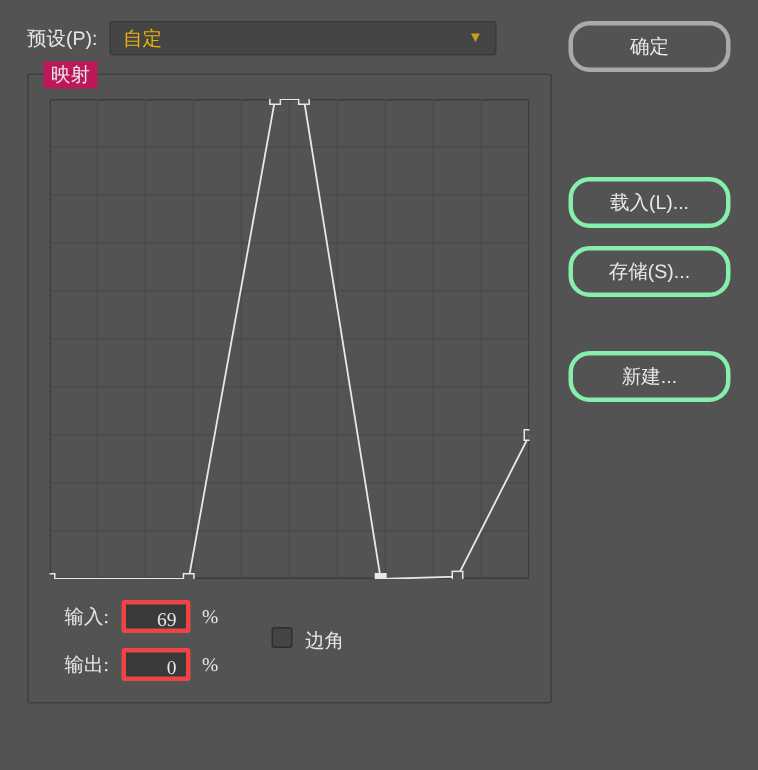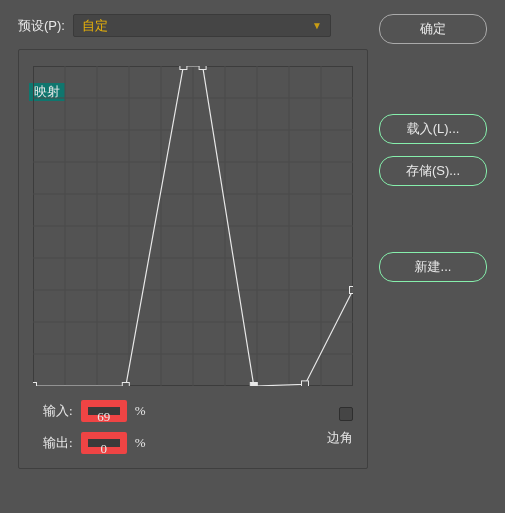--- a/index.html
+++ b/index.html
@@ -53,51 +53,50 @@
     position: absolute;
     top: 14px;
     right: 18px;
     width: 108px;
     display: flex;
     flex-direction: column;
     gap: 12px;
   }
   .btn {
     height: 28px;
-    border: 1px solid #86efac;
+    border: 3px solid #86efac;
     border-radius: 14px;
     background: transparent;
     color: #e8e8e8;
     display: flex;
     align-items: center;
     justify-content: center;
     cursor: pointer;
     user-select: none;
   }
   .btn.primary { border-color: #aaa; }
   .gap-lg { margin-top: 58px; }
-  .gap-md { margin-top: 54px; }
+  .gap-md { margin-top: 24px; }
   
   .group {
     position: relative;
     width: 350px;
     border: 1px solid #3f3f3f;
     border-radius: 2px;
     box-sizing: border-box;
     padding: 16px 14px 14px 14px;
     margin-top: 6px;
   }
   .group-title {
     position: absolute;
     top: -9px;
     left: 10px;
-    background: #0f766e;
+    background: #be185d;
     padding: 0 5px;
     font-size: 13px;
-    margin-top: 42px;
   }
   
   .curve-box {
     position: relative;
     width: 320px;
     height: 320px;
     margin: 0 auto 14px auto;
   }
   .curve-box svg { display: block; }
   
@@ -108,37 +107,36 @@
     grid-column-gap: 8px;
     align-items: center;
     padding-left: 10px;
     font-family: Liberation Serif, serif;
   }
   .io-label { text-align: right; }
   .io-input {
     width: 46px;
     height: 22px;
     background: #3a3a3a;
-    border: 7px solid #ef4444;
+    border: 3px solid #ef4444;
     border-radius: 2px;
     color: #e8e8e8;
-    text-align: center;
+    text-align: right;
     padding: 0 6px;
     box-sizing: border-box;
     line-height: 20px;
   }
   .pct { margin-right: 16px; }
   .corner-wrap {
     grid-row: 1 / span 2;
     grid-column: 4;
     display: flex;
-    align-items: flex-end;
+    align-items: flex-start;
     gap: 8px;
     margin-left: 12px;
-    flex-direction: column;
   }
   .chk {
     width: 14px;
     height: 14px;
     border: 1px solid #2e2e2e;
     background: #454545;
     border-radius: 2px;
     box-sizing: border-box;
   }
 </style>

